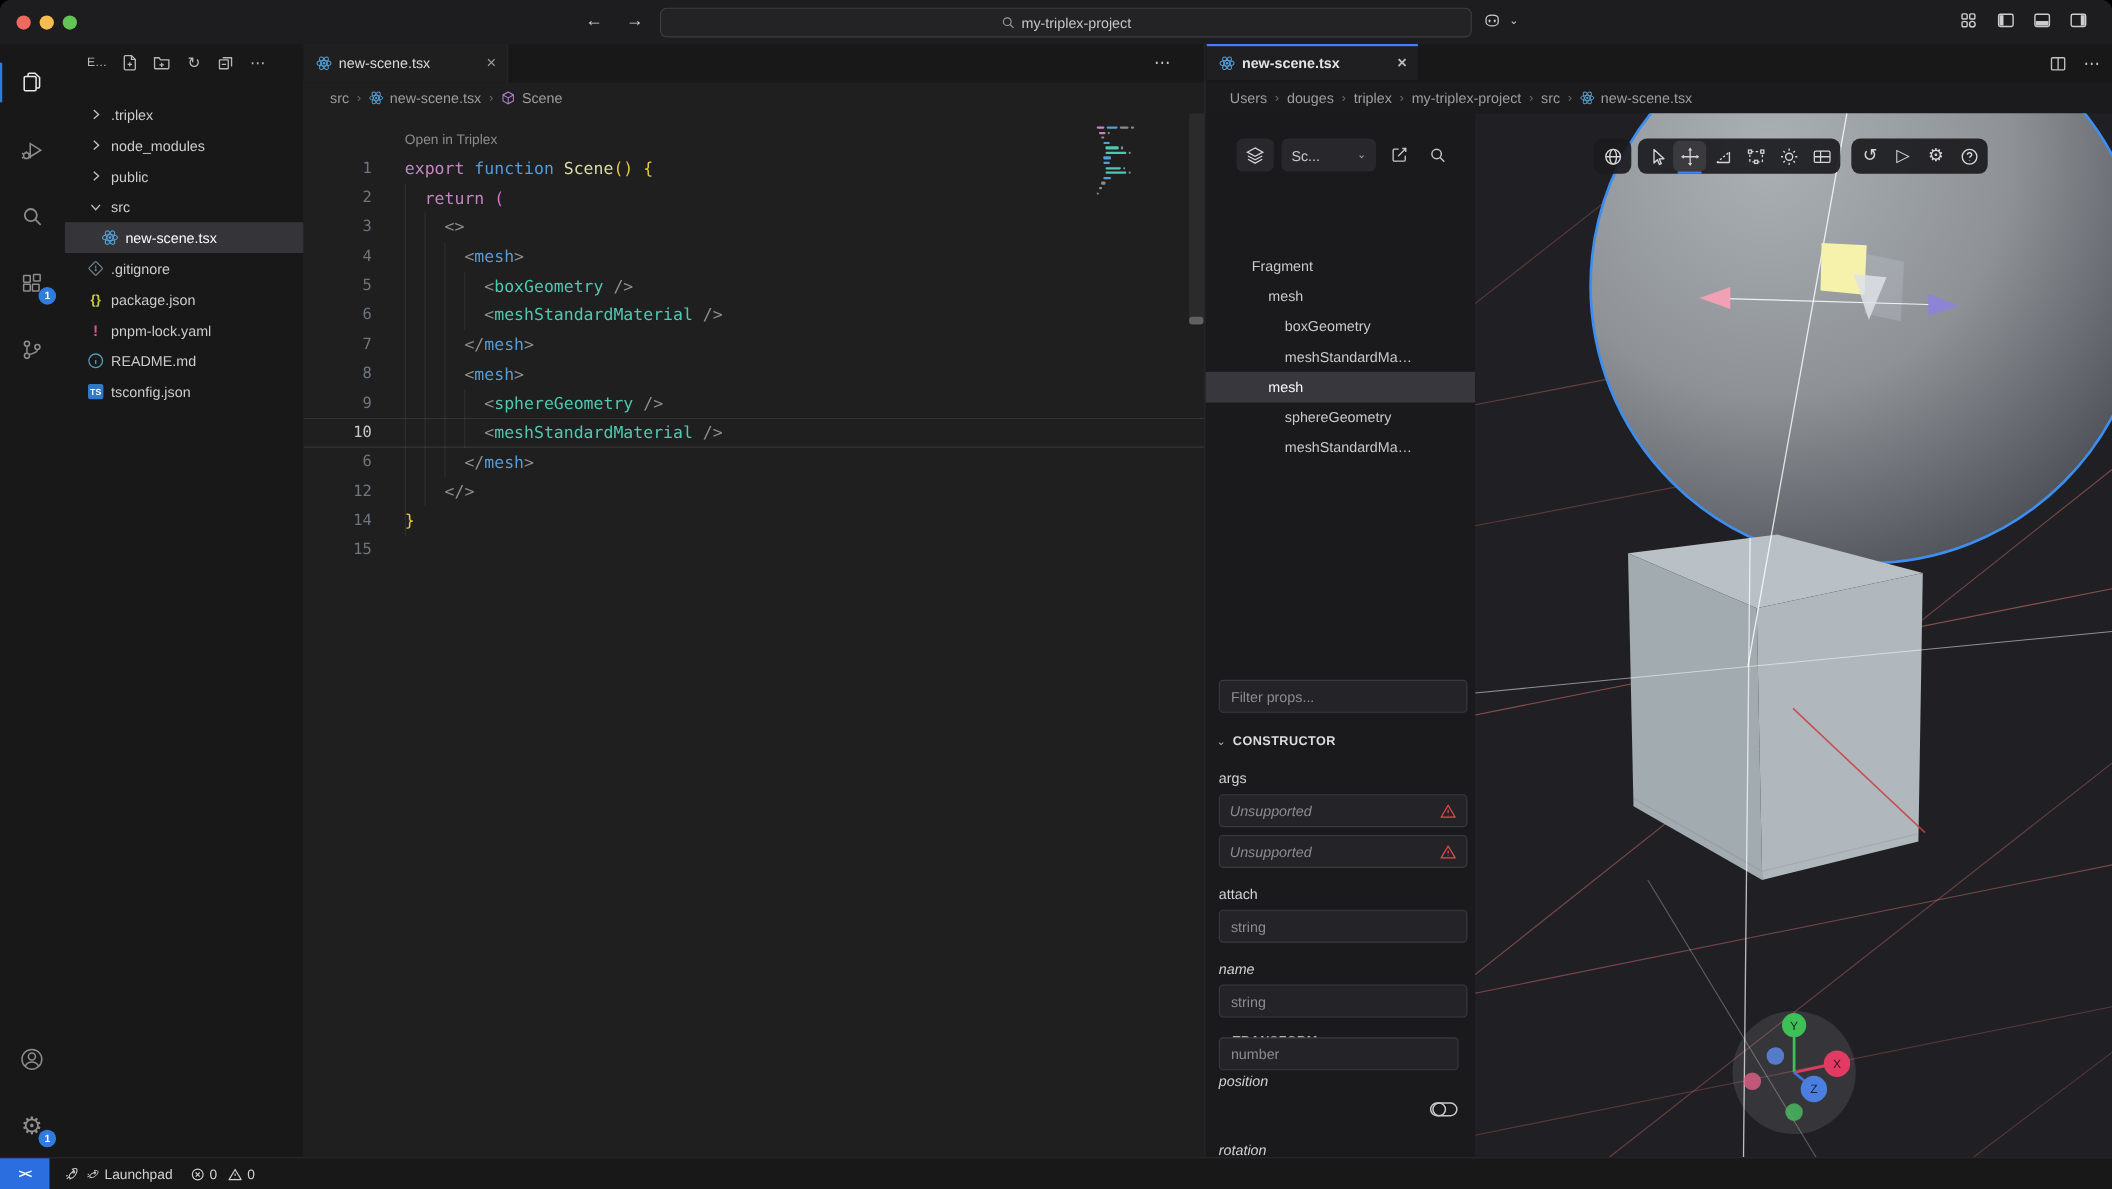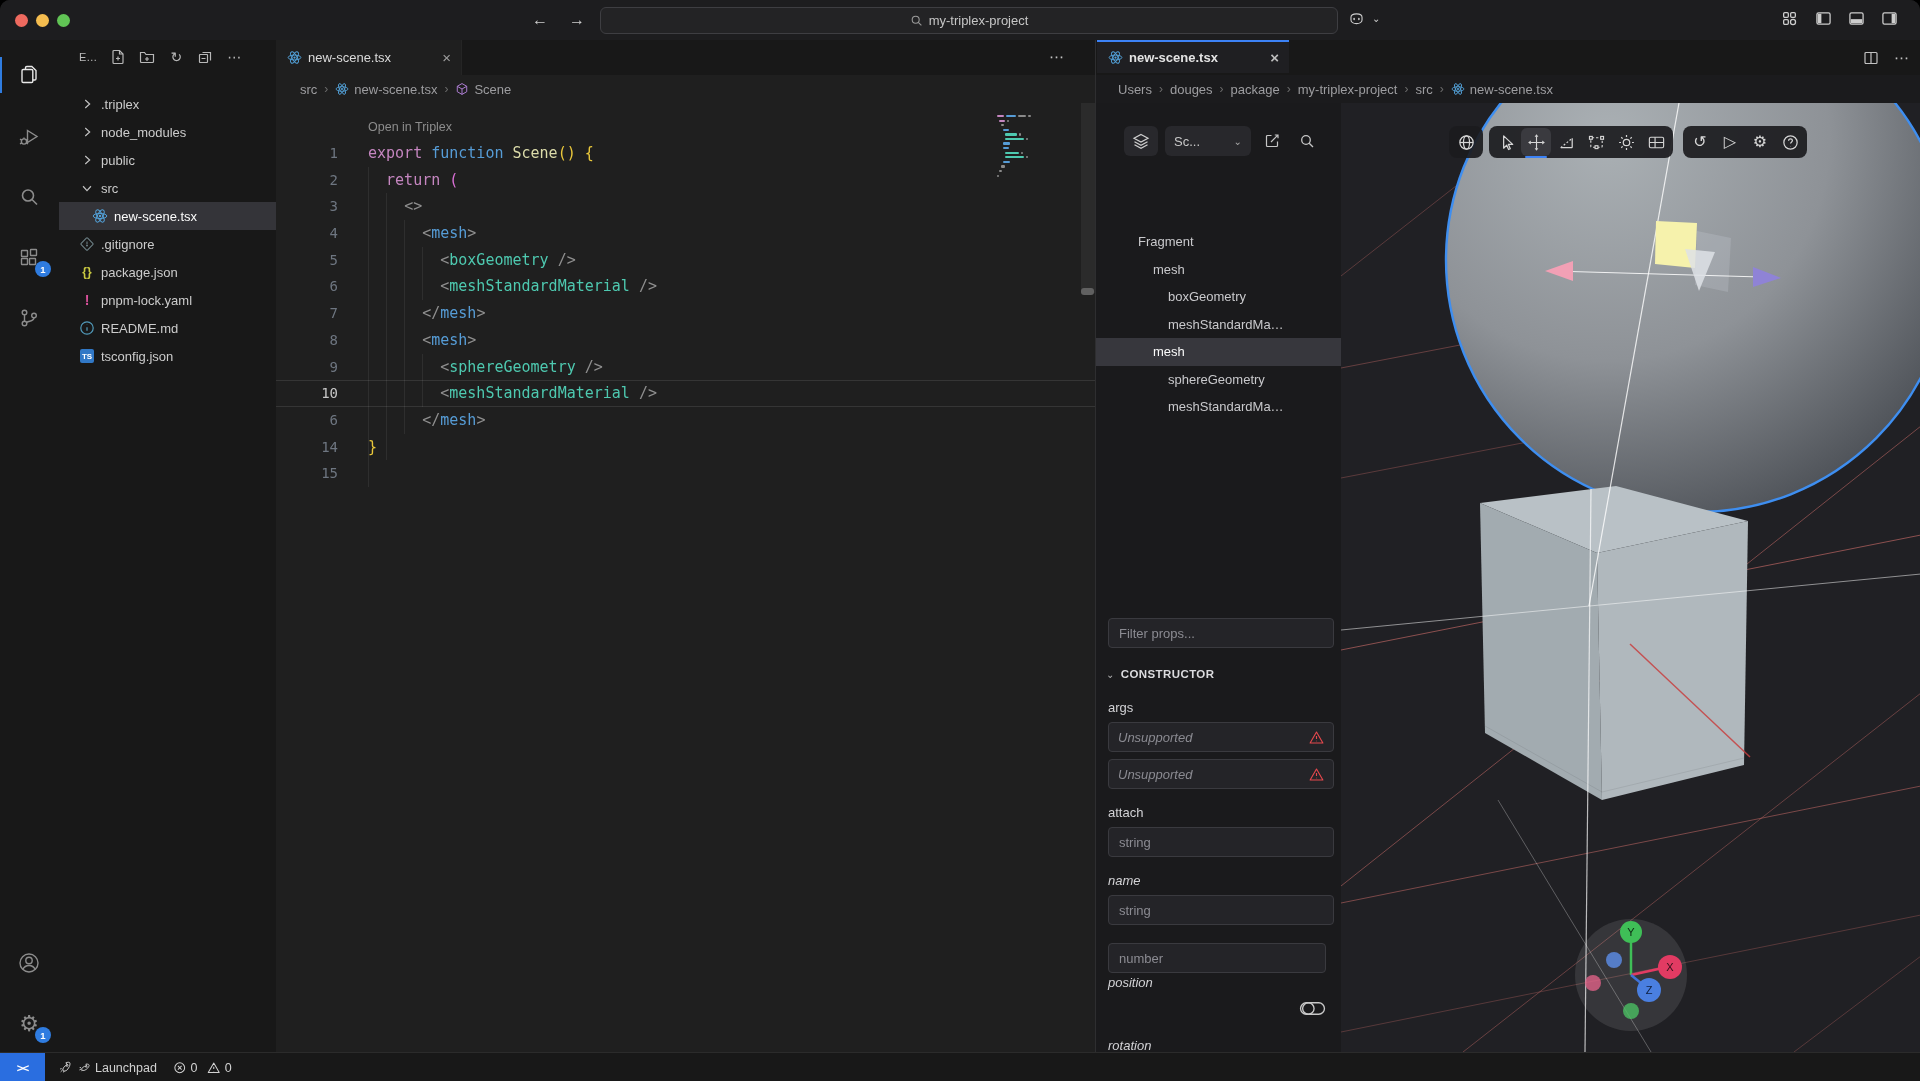--- a/index.html
+++ b/index.html
@@ -393,20 +393,21 @@
         <div class="code-line"><span class="lnum">2</span><span class="ltext"><span class="tk-pl">  </span><span class="tk-kw">return</span><span class="tk-pl"> </span><span class="tk-or">(</span></span></div>
         <div class="code-line"><span class="lnum">3</span><span class="ltext"><span class="tk-pl">    </span><span class="tk-pn">&lt;&gt;</span></span></div>
         <div class="code-line"><span class="lnum">4</span><span class="ltext"><span class="tk-pl">      </span><span class="tk-pn">&lt;</span><span class="tk-tag">mesh</span><span class="tk-pn">&gt;</span></span></div>
         <div class="code-line"><span class="lnum">5</span><span class="ltext"><span class="tk-pl">        </span><span class="tk-pn">&lt;</span><span class="tk-cp">boxGeometry</span><span class="tk-pl"> </span><span class="tk-pn">/&gt;</span></span></div>
         <div class="code-line"><span class="lnum">6</span><span class="ltext"><span class="tk-pl">        </span><span class="tk-pn">&lt;</span><span class="tk-cp">meshStandardMaterial</span><span class="tk-pl"> </span><span class="tk-pn">/&gt;</span></span></div>
         <div class="code-line"><span class="lnum">7</span><span class="ltext"><span class="tk-pl">      </span><span class="tk-pn">&lt;/</span><span class="tk-tag">mesh</span><span class="tk-pn">&gt;</span></span></div>
         <div class="code-line"><span class="lnum">8</span><span class="ltext"><span class="tk-pl">      </span><span class="tk-pn">&lt;</span><span class="tk-tag">mesh</span><span class="tk-pn">&gt;</span></span></div>
         <div class="code-line"><span class="lnum">9</span><span class="ltext"><span class="tk-pl">        </span><span class="tk-pn">&lt;</span><span class="tk-cp">sphereGeometry</span><span class="tk-pl"> </span><span class="tk-pn">/&gt;</span></span></div>
         <div class="code-line current"><span class="lnum">10</span><span class="ltext"><span class="tk-pl">        </span><span class="tk-pn">&lt;</span><span class="tk-cp">meshStandardMaterial</span><span class="tk-pl"> </span><span class="tk-pn">/&gt;</span></span></div>
         <div class="code-line"><span class="lnum">6</span><span class="ltext"><span class="tk-pl">      </span><span class="tk-pn">&lt;/</span><span class="tk-tag">mesh</span><span class="tk-pn">&gt;</span></span></div>
+        <div class="code-line"><span class="lnum">12</span><span class="ltext"><span class="tk-pl">    </span><span class="tk-pn">&lt;/&gt;</span></span></div>
         <div class="code-line"><span class="lnum">14</span><span class="ltext"><span class="tk-au">}</span></span></div>
         <div class="code-line"><span class="lnum">15</span><span class="ltext"></span></div>
       </div>
 
     <div class="guide" style="left:92px;top:127px;height:320px"></div>
     <div class="guide" style="left:110px;top:153px;height:267px"></div>
     <div class="guide" style="left:128px;top:180px;height:214px"></div>
     <div class="guide" style="left:146px;top:207px;height:53px"></div>
     <div class="guide" style="left:146px;top:314px;height:53px"></div>
     <div class="minimap">
@@ -492,21 +493,21 @@
     <div class="tx-bc">
         <span class="bc-item">
           <span>Users</span>
         </span>
         <span class="bc-sep">›</span>
         <span class="bc-item">
           <span>douges</span>
         </span>
         <span class="bc-sep">›</span>
         <span class="bc-item">
-          <span>package</span>
+          <span>triplex</span>
         </span>
         <span class="bc-sep">›</span>
         <span class="bc-item">
           <span>my-triplex-project</span>
         </span>
         <span class="bc-sep">›</span>
         <span class="bc-item">
           <span>src</span>
         </span>
         <span class="bc-sep">›</span>

